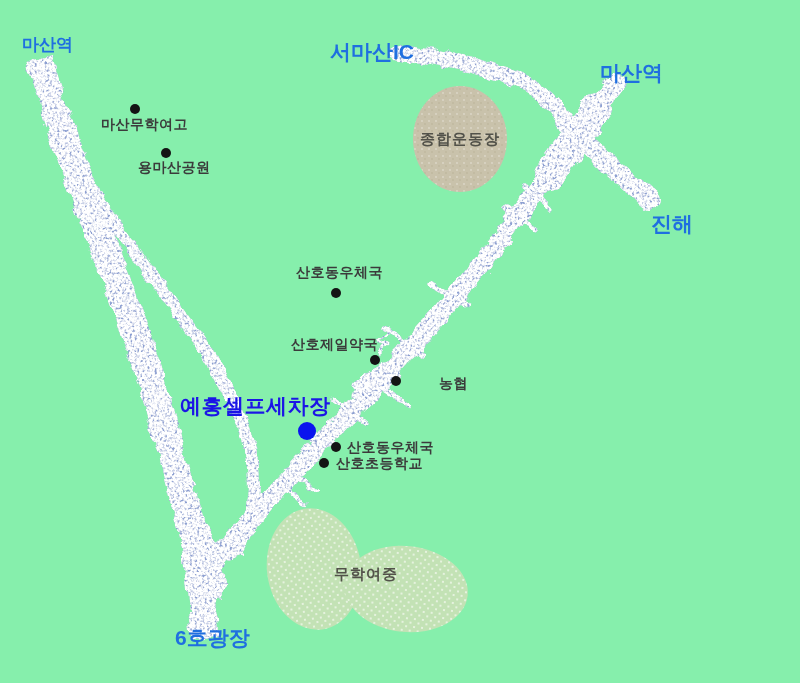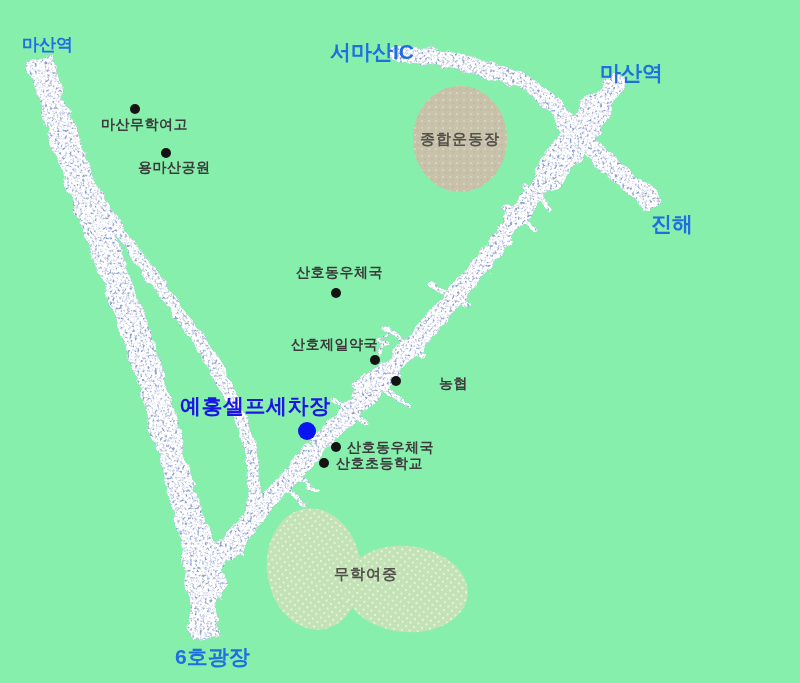--- a/index.html
+++ b/index.html
@@ -85,21 +85,21 @@
       <circle cx="336" cy="447" r="5"></circle>
       <circle cx="324" cy="463" r="5"></circle>
     </g>
     <circle cx="307" cy="431" r="9" style="fill:var(--marker-blue,#0a14ee)"></circle>
   </svg>
 
   <span class="lbl road-lbl lg" style="left:22px;top:36px;">마산역</span>
   <span class="lbl road-lbl" style="left:330px;top:40px;">서마산IC</span>
   <span class="lbl road-lbl" style="left:600px;top:61px;">마산역</span>
   <span class="lbl road-lbl" style="left:651px;top:212px;">진해</span>
-  <span class="lbl road-lbl" style="left:175px;top:645px;">6호광장</span>
+  <span class="lbl road-lbl" style="left:175px;top:626px;">6호광장</span>
 
   <span class="lbl title-lbl" style="left:180px;top:394px;">예흥셀프세차장</span>
 
   <span class="lbl place-lbl" style="left:101px;top:117px;">마산무학여고</span>
   <span class="lbl place-lbl" style="left:138px;top:160px;">용마산공원</span>
   <span class="lbl place-lbl" style="left:296px;top:265px;">산호동우체국</span>
   <span class="lbl place-lbl" style="left:291px;top:337px;">산호제일약국</span>
   <span class="lbl place-lbl" style="left:407px;top:376px;margin-left:32px;">농협</span>
   <span class="lbl place-lbl" style="left:347px;top:440px;">산호동우체국</span>
   <span class="lbl place-lbl" style="left:336px;top:456px;">산호초등학교</span>

